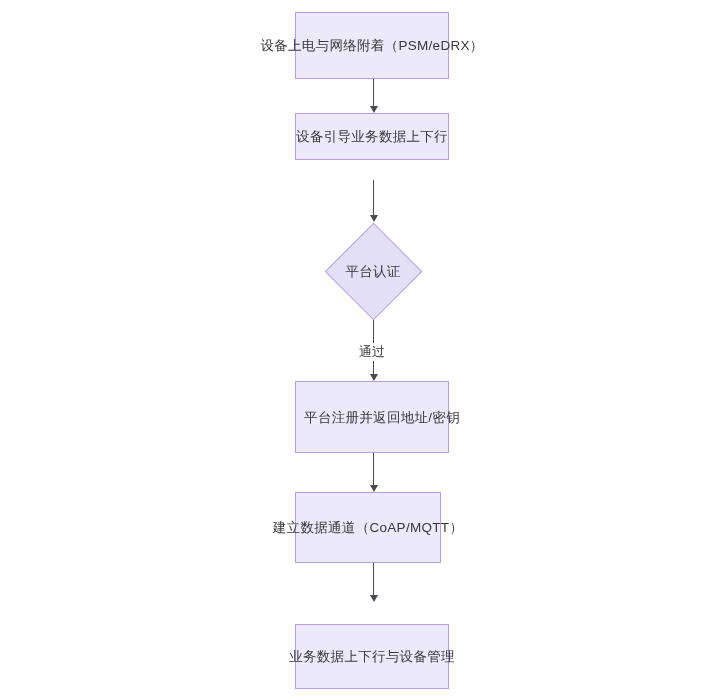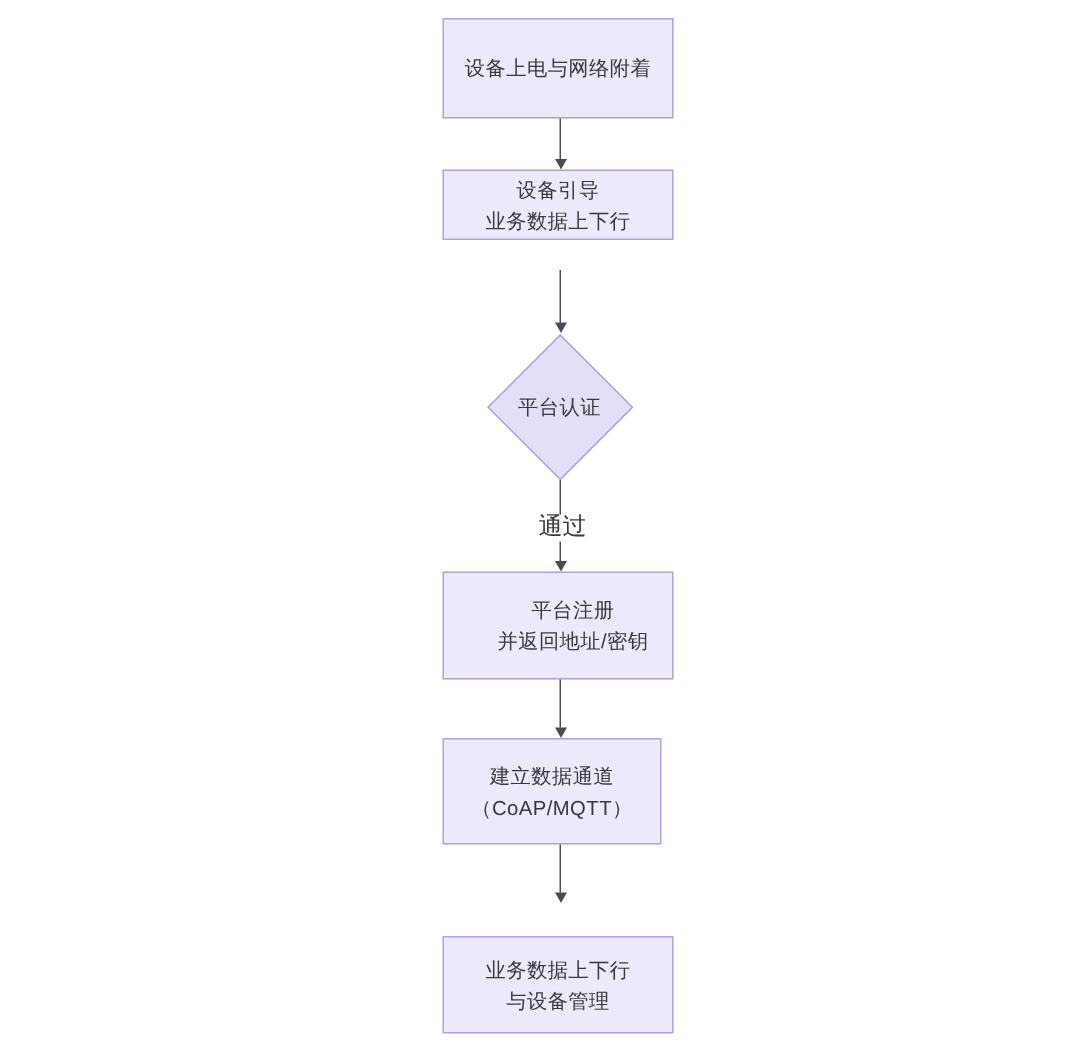--- a/index.html
+++ b/index.html
@@ -19,21 +19,21 @@
     height: 700px;
     overflow: hidden;
     background: #ffffff;
   }
 
   
   .node {
     position: absolute;
     box-sizing: border-box;
     display: flex;
-    flex-direction: column;
+    flex-direction: row;
     align-items: center;
     justify-content: center;
     background: #ebe9fa;
     border: 1px solid #b4a0dc;
     color: #38383c;
     font-size: 13.5px;
     line-height: 21px;
     letter-spacing: 0.3px;
     text-align: center;
   }
@@ -90,33 +90,34 @@
     border-left: 4px solid transparent;
     border-right: 4px solid transparent;
     border-top: 7px solid #4a4a50;
   }
 
   
   .edge-label {
     position: absolute;
     background: #ffffff;
     color: #38383c;
-    font-size: 16px;
+    font-size: 13px;
     line-height: 16px;
     padding: 1px 2px;
     white-space: nowrap;
   }
 </style>
 </head>
 <body>
 
 <div id="flow-canvas">
 
   <div class="node process" style="left:295px; top:12px; width:154px; height:67px;">
     <span class="line">设备上电与网络附着</span>
+    <span class="line">（PSM/eDRX）</span>
   </div>
 
   <div class="connector" style="left:373px; top:79px; width:1px; height:34px;">
     <div class="stem" style="height:27px;"></div>
     <div class="head" style="top:27px;"></div>
   </div>
 
   <div class="node process" style="left:295px; top:113px; width:154px; height:47px;">
     <span class="line">设备引导</span>
     <span class="line">业务数据上下行</span>

